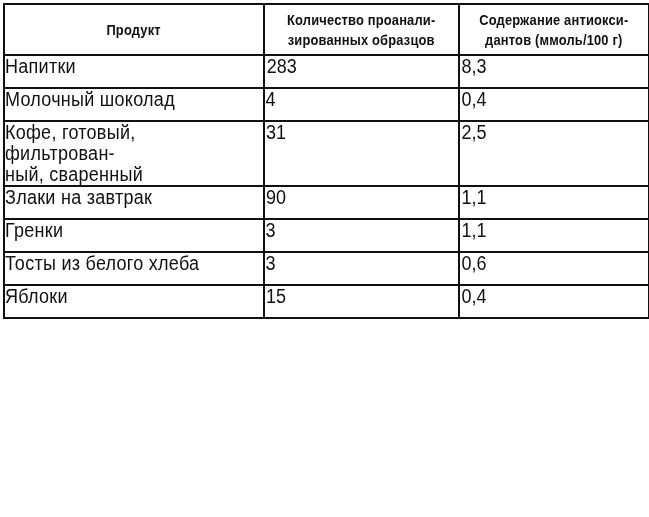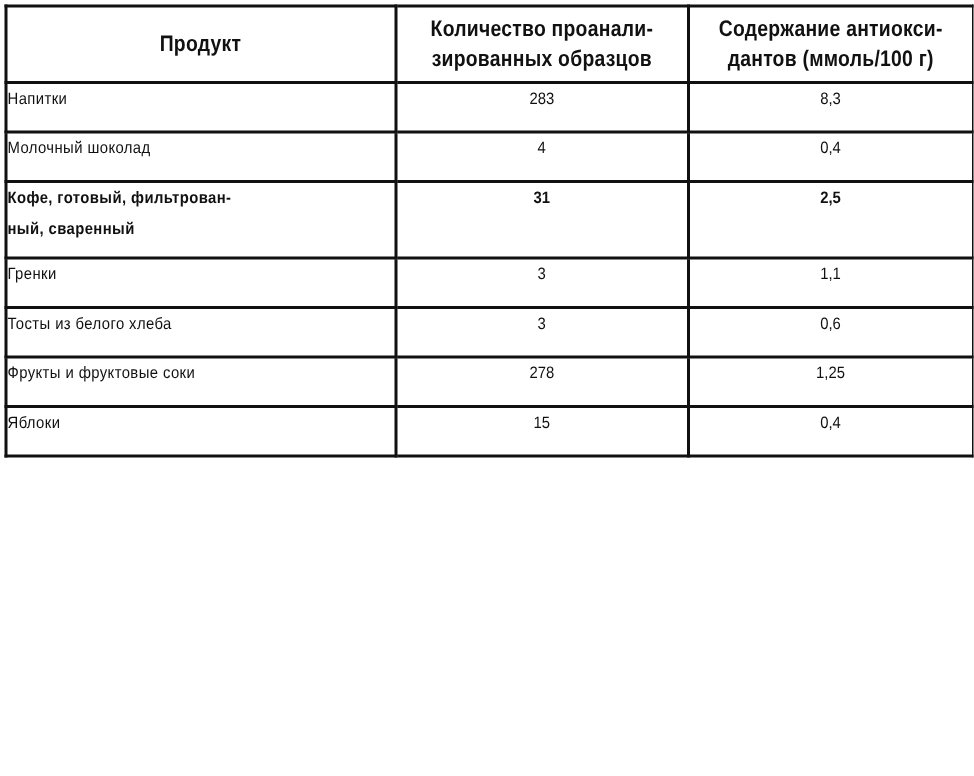--- a/index.html
+++ b/index.html
@@ -24,21 +24,21 @@
       width: 645px;
     }
     table.data-table col.c1 { width: 260px; }
     table.data-table col.c2 { width: 195px; }
     table.data-table col.c3 { width: 190px; }
     table.data-table th,
     table.data-table td {
       border: 2px solid #111111;
       padding: 0;
       margin: 0;
-      font-size: 11px;
+      font-size: 20px;
       line-height: 21px;
       vertical-align: top;
     }
     table.data-table th {
       height: 49px;
       font-weight: bold;
       font-size: 15px;
       text-align: center;
       vertical-align: middle;
       line-height: 20px;
@@ -47,36 +47,35 @@
     }
     table.data-table th span {
       display: inline-block;
       transform: scaleX(0.86);
     }
     table.data-table td {
       height: 31px;
     }
     table.data-table tr.tall td {
       height: 49px;
-      font-weight: bold;
     }
     td.name {
       text-align: left;
       padding-left: 7px;
       padding-top: 5px;
     }
     td.name span {
       display: inline-block;
       transform: scaleX(0.9);
       transform-origin: left top;
       white-space: pre-line;
       letter-spacing: 0.3px;
     }
     td.num {
-      text-align: center;
+      text-align: left;
       padding-top: 5px;
     }
     td.num span {
       display: inline-block;
       transform: scaleX(0.9);
     }
   </style>
 </head>
 <body>
 
@@ -106,33 +105,33 @@
       <td class="num"><span>4</span></td>
       <td class="num"><span>0,4</span></td>
     </tr>
     <tr class="tall">
       <td class="name"><span>Кофе, готовый, фильтрован-
 ный, сваренный</span></td>
       <td class="num"><span>31</span></td>
       <td class="num"><span>2,5</span></td>
     </tr>
     <tr>
+      <td class="name"><span>Злаки на завтрак</span></td>
+      <td class="num"><span>90</span></td>
+      <td class="num"><span>1,1</span></td>
+    </tr>
+    <tr>
       <td class="name"><span>Гренки</span></td>
       <td class="num"><span>3</span></td>
       <td class="num"><span>1,1</span></td>
     </tr>
     <tr>
       <td class="name"><span>Тосты из белого хлеба</span></td>
       <td class="num"><span>3</span></td>
       <td class="num"><span>0,6</span></td>
     </tr>
     <tr>
-      <td class="name"><span>Фрукты и фруктовые соки</span></td>
-      <td class="num"><span>278</span></td>
-      <td class="num"><span>1,25</span></td>
-    </tr>
-    <tr>
       <td class="name"><span>Яблоки</span></td>
       <td class="num"><span>15</span></td>
       <td class="num"><span>0,4</span></td>
     </tr>
   </tbody>
 </table>
 
 </body></html>

